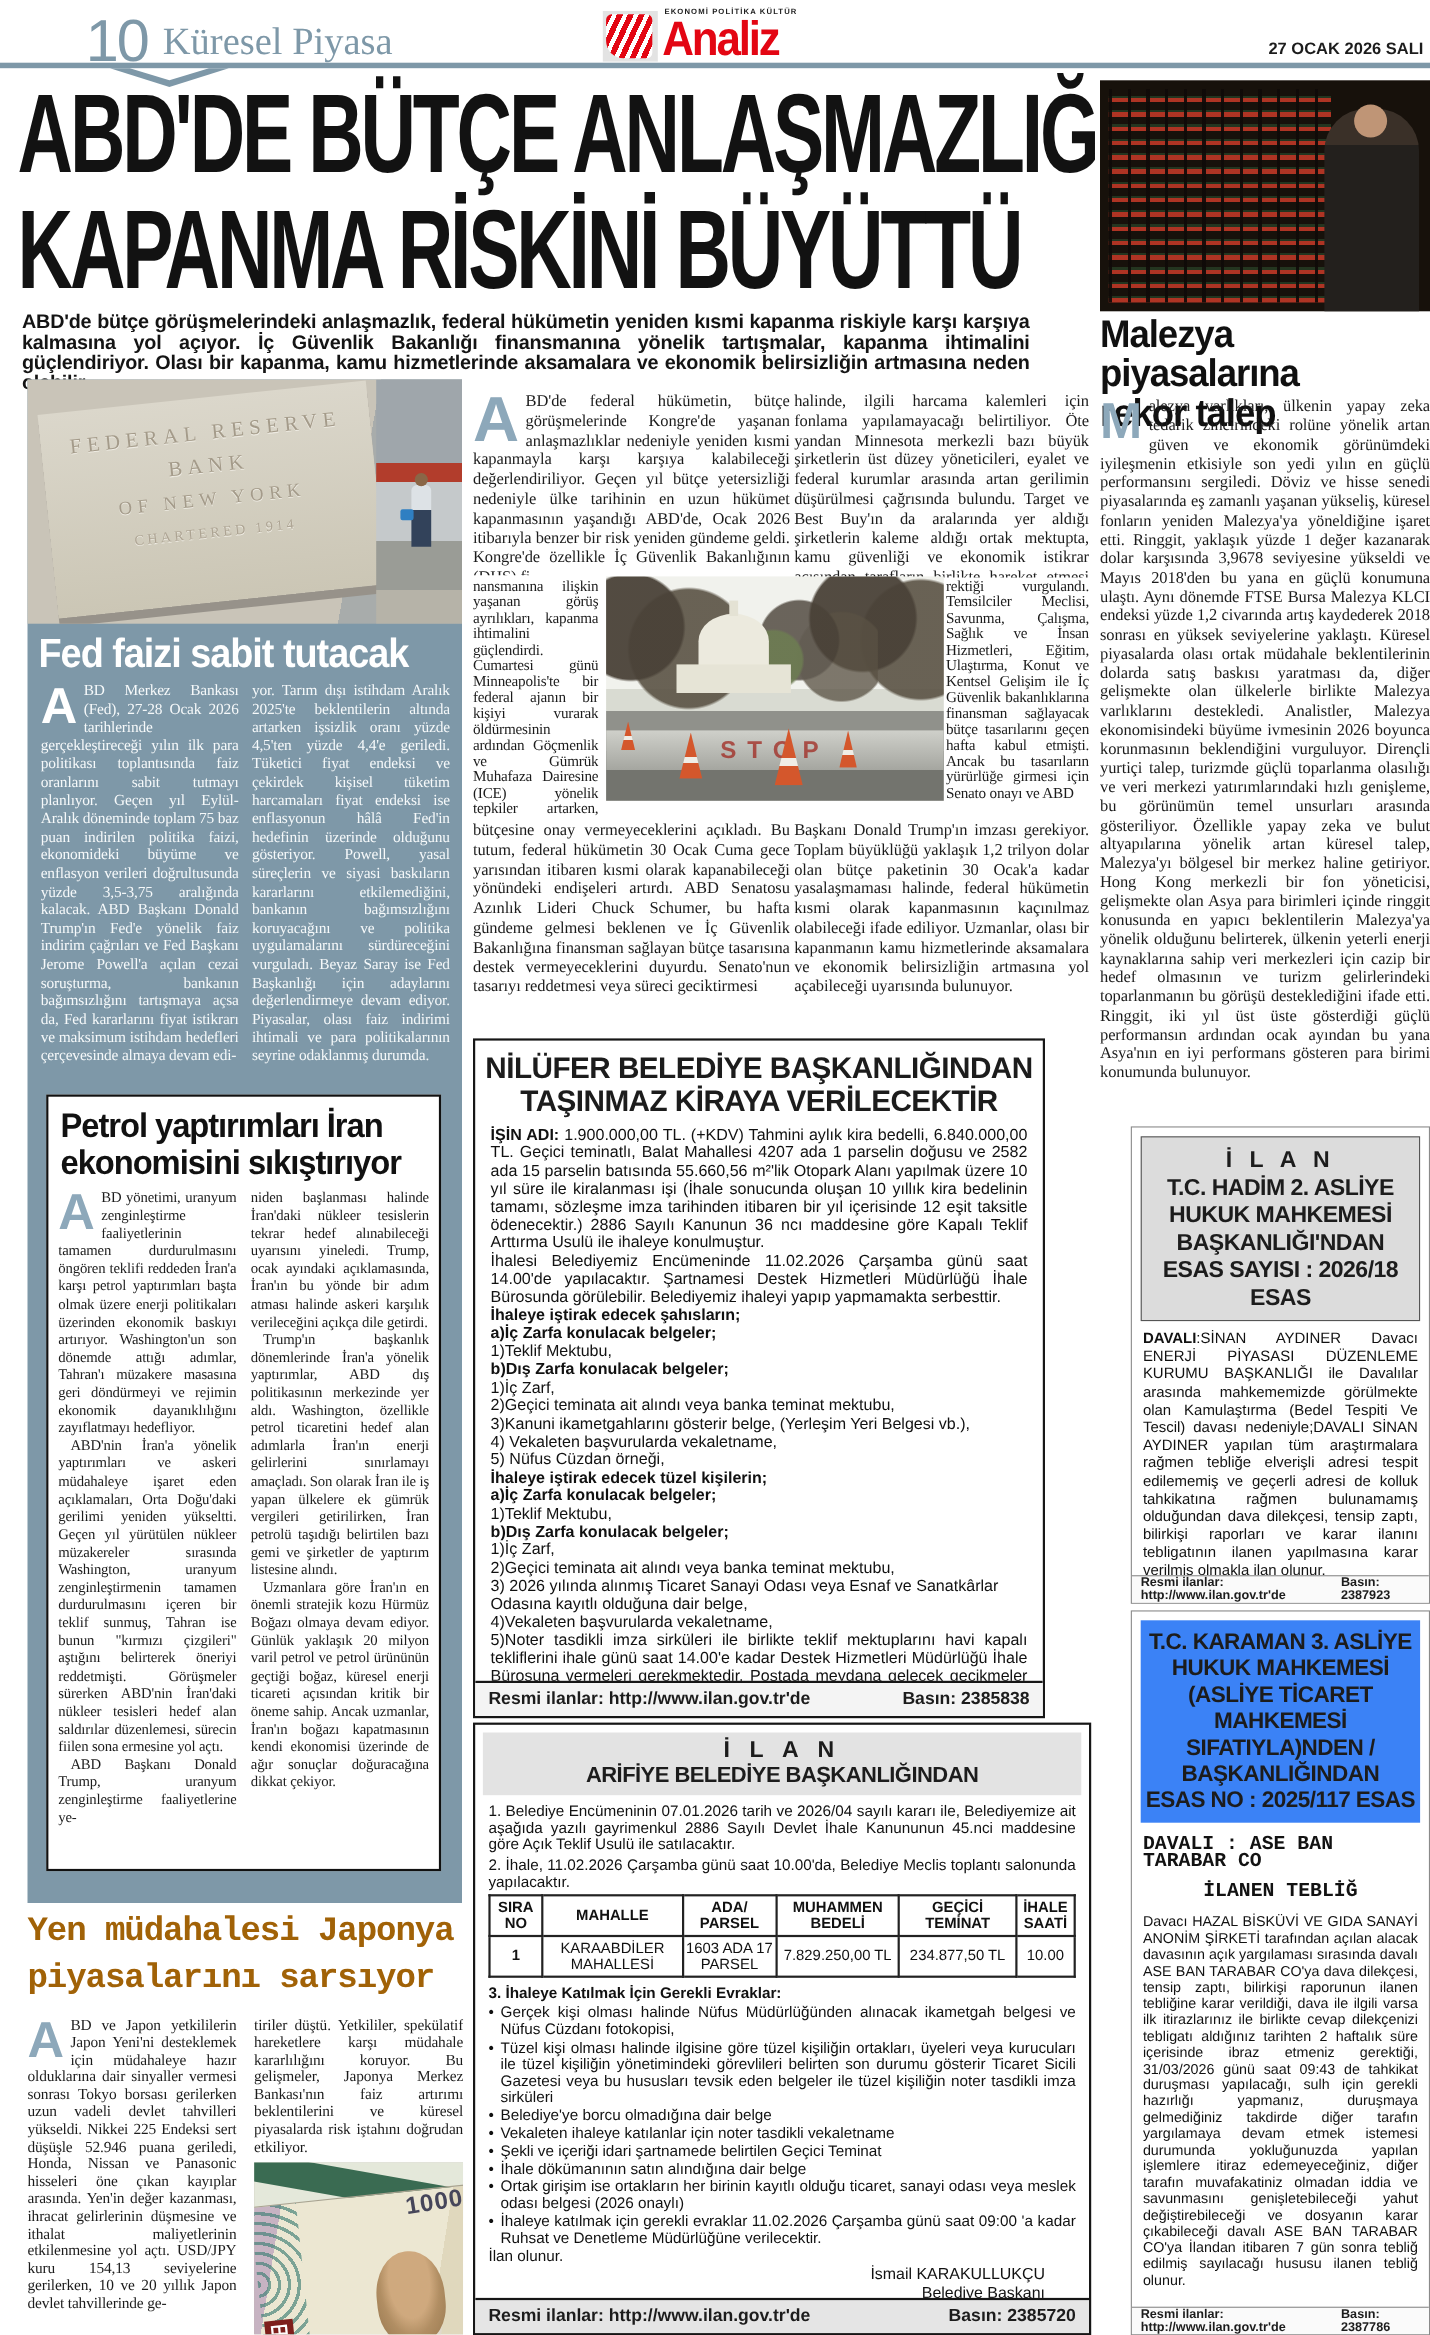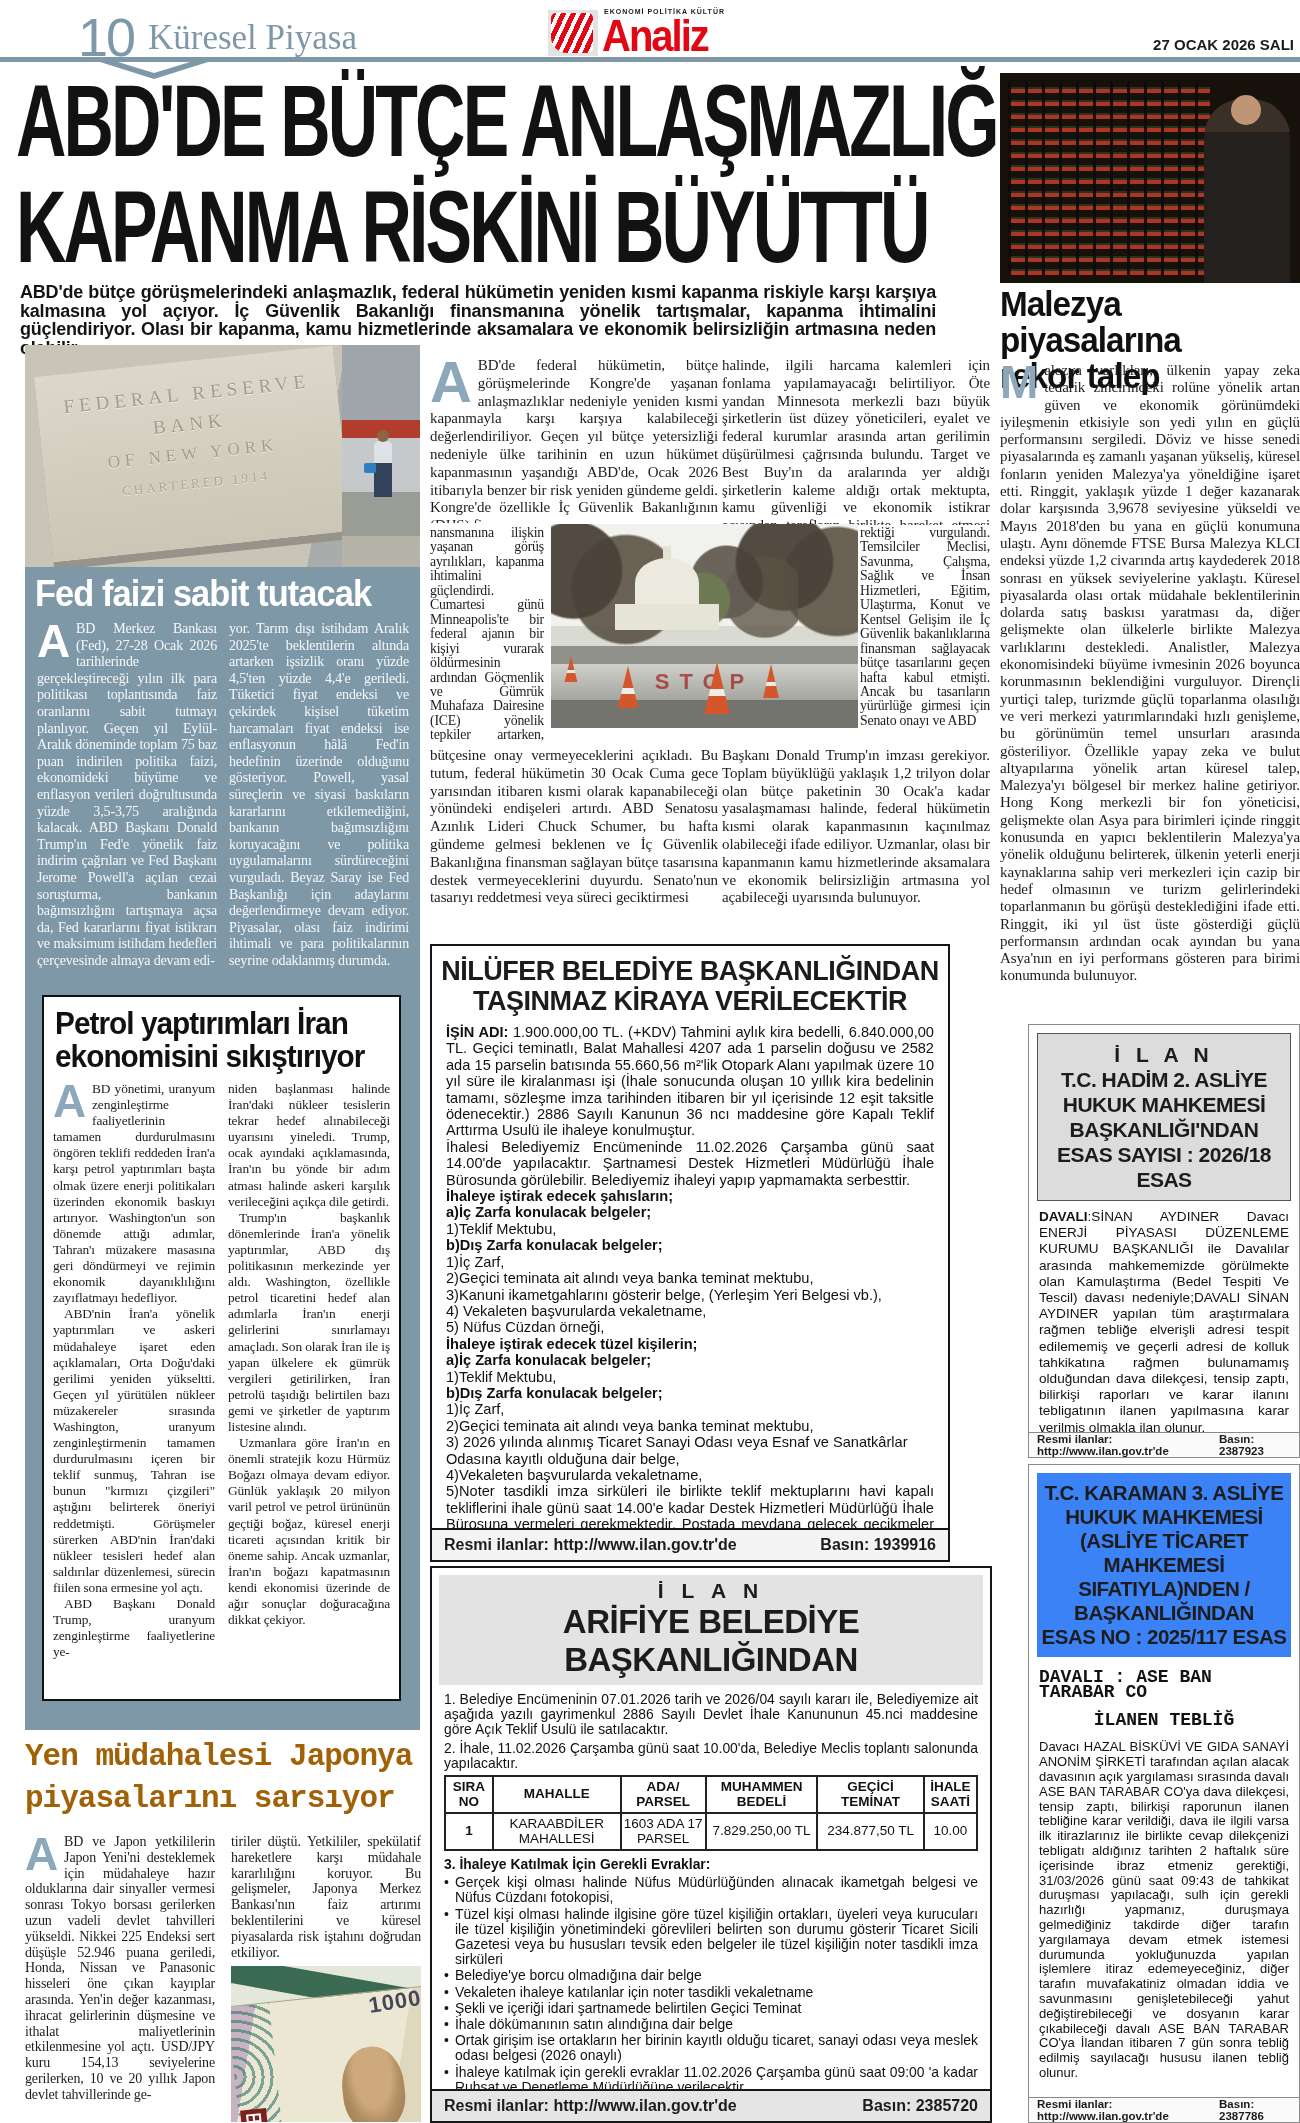--- a/index.html
+++ b/index.html
@@ -125,21 +125,21 @@
   .noticebox{border:2px solid #161616;background:#fff;box-sizing:border-box;font-family:"Liberation Sans",sans-serif;}
   .nilufer{left:430px;top:944px;width:520px;height:618px;}
   .nil-title{text-align:center;font-weight:bold;font-size:27px;line-height:30px;margin-top:10px;letter-spacing:-0.5px;}
   .nil-body{padding:8px 14px 0 14px;font-size:14.6px;line-height:16.4px;color:#111;}
   .nil-body div{margin:0;} .nil-line{min-height:16.4px;}
   .pressbar{position:absolute;left:0;right:0;bottom:0;height:30px;border-top:2px solid #161616;background:#f4f4f4;
             display:flex;justify-content:space-between;align-items:center;padding:0 12px;font-weight:bold;font-size:16px;}
   .arifiye{left:430px;top:1566px;width:562px;height:557px;}
   .ari-head{margin:7px;background:#e3e3e3;text-align:center;font-weight:bold;padding:4px 0 6px;}
   .ari-head .l1{font-size:21px;letter-spacing:6px;}
-  .ari-head .l2{font-size:33px;letter-spacing:-0.5px;}
+  .ari-head .l2{font-size:20px;letter-spacing:-0.5px;}
   .ari-body{padding:0 12px;font-size:13.9px;line-height:15.2px;color:#111;}
   .ari-body p{margin:0 0 3px 0;}
   .ntable{width:100%;border-collapse:collapse;margin:4px 0 6px 0;}
   .ntable th,.ntable td{border:2px solid #222;text-align:center;font-size:13.5px;line-height:14.5px;padding:3px 2px;}
   .ntable th{font-weight:bold;}
   .bullet{position:relative;padding-left:11px;margin-bottom:1px;}
   .bullet:before{content:"•";position:absolute;left:0;top:0;}
   .ari-sign{text-align:right;padding-right:28px;font-size:14.5px;line-height:17px;margin-top:2px;}
   .smallbox{border:1.5px solid #8a8a8a;background:#fff;box-sizing:border-box;font-family:"Liberation Sans",sans-serif;}
   .hadim{left:1028px;top:1024px;width:272px;height:434px;}
@@ -304,21 +304,21 @@
       <div class="nil-line b">b)Dış Zarfa konulacak belgeler;</div>
       <div class="nil-line">1)İç Zarf,</div>
       <div class="nil-line">2)Geçici teminata ait alındı veya banka teminat mektubu,</div>
       <div class="nil-line">3) 2026 yılında alınmış Ticaret Sanayi Odası veya Esnaf ve Sanatkârlar Odasına kayıtlı olduğuna dair belge,</div>
       <div class="nil-line">4)Vekaleten başvurularda vekaletname,</div>
       <div class="nil-line just">5)Noter tasdikli imza sirküleri ile birlikte teklif mektuplarını havi kapalı tekliflerini ihale günü saat 14.00'e kadar Destek Hizmetleri Müdürlüğü İhale Bürosuna vermeleri gerekmektedir. Postada meydana gelecek gecikmeler kabul edilmez, ilan olunur.</div>
       <div class="nil-line">www.nilufer.bel.tr</div>
     </div>
     <div class="pressbar">
       <span>Resmi ilanlar: http://www.ilan.gov.tr'de</span>
-      <span>Basın: 1939916</span>
+      <span>Basın: 2385838</span>
     </div>
   </div>
 
   <div class="abs noticebox arifiye clip">
     <div class="ari-head">
       <div class="l1">İ L A N</div>
       <div class="l2">ARİFİYE BELEDİYE BAŞKANLIĞINDAN</div>
     </div>
     <div class="ari-body">
       <p class="just">1. Belediye Encümeninin  07.01.2026 tarih ve 2026/04 sayılı kararı ile, Belediyemize ait aşağıda yazılı gayrimenkul 2886 Sayılı Devlet İhale Kanununun 45.nci maddesine göre Açık Teklif  Usulü ile satılacaktır.</p>

